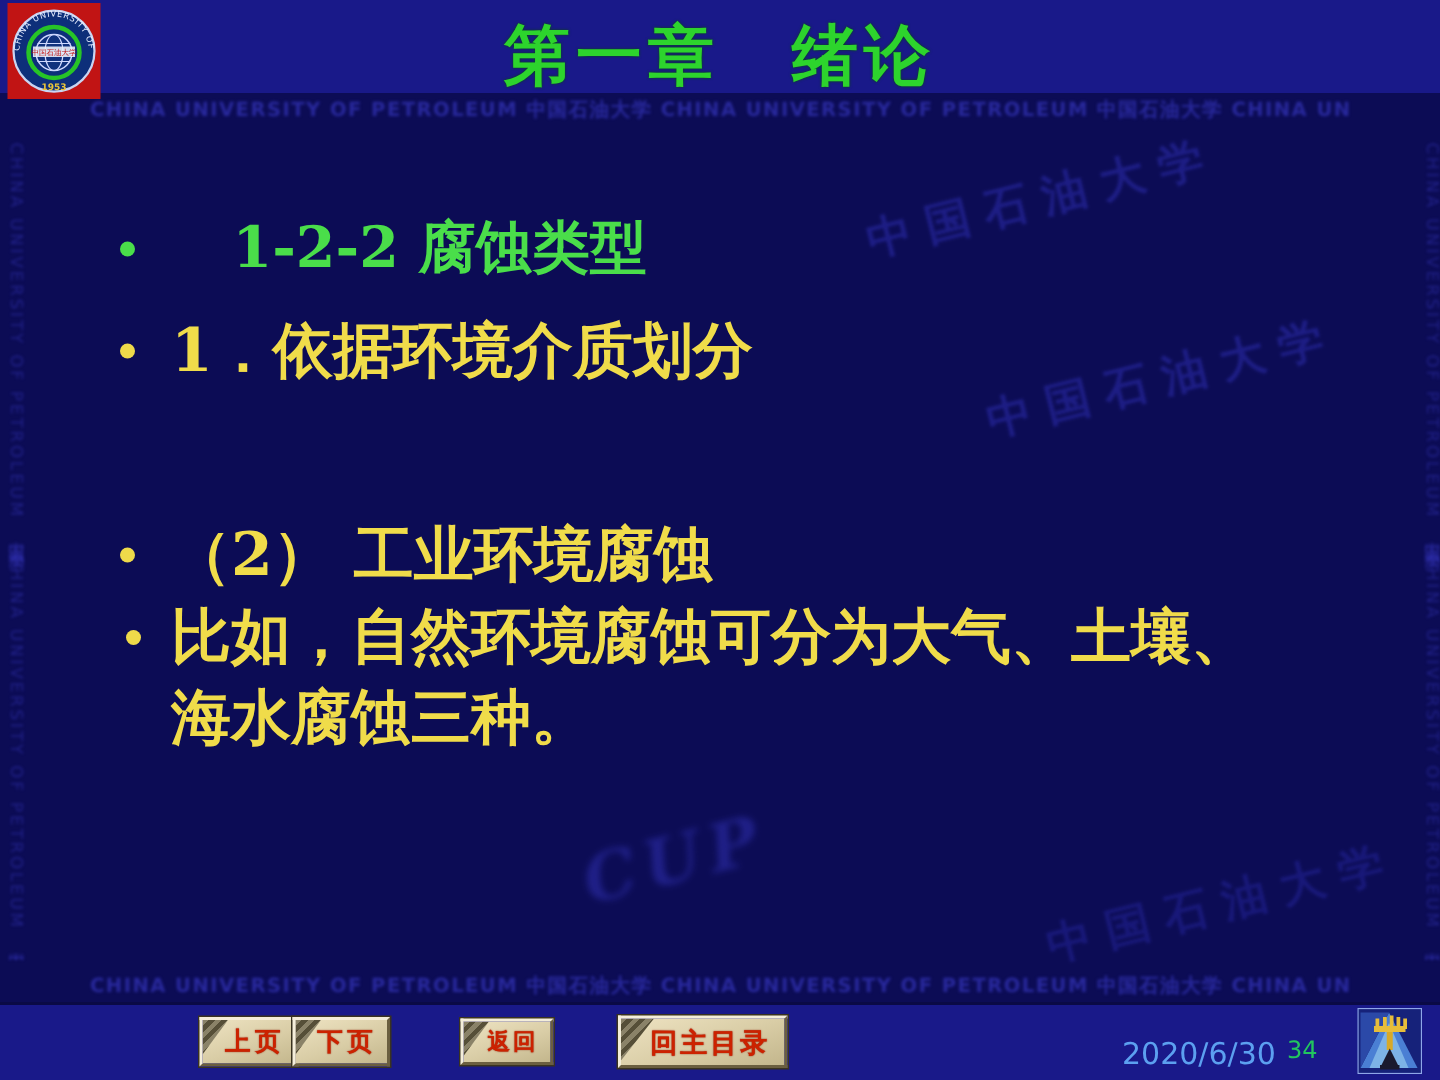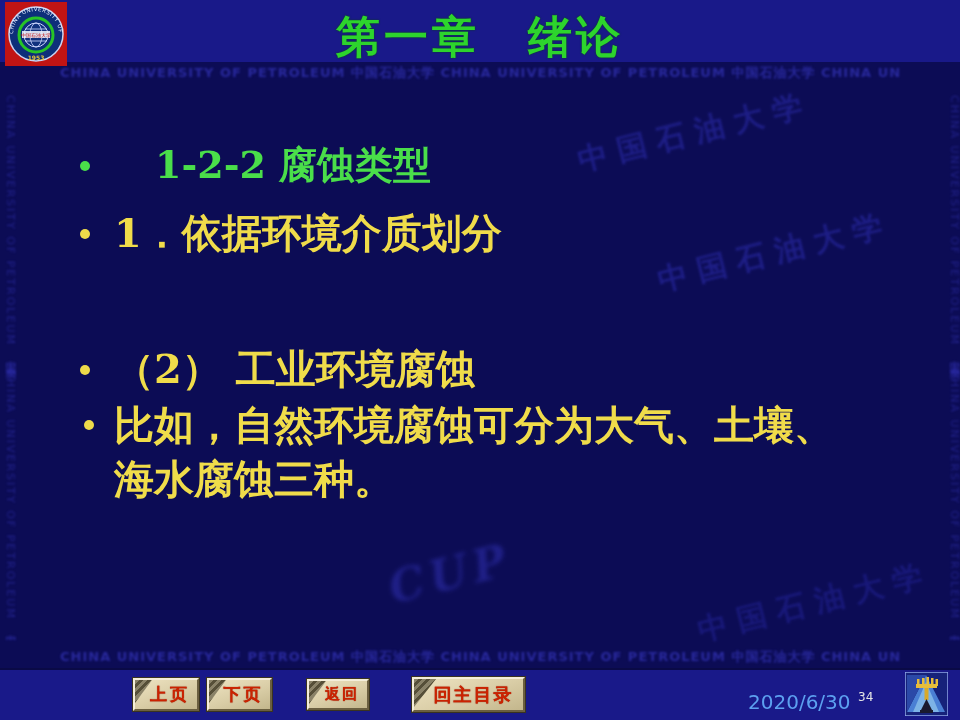--- a/index.html
+++ b/index.html
@@ -62,27 +62,27 @@
     border-right:2px solid #6b5f40;border-bottom:2px solid #6b5f40;
     box-shadow:0 0 0 1px #3a3320;
     color:#cc2200;font-weight:bold;font-family:"DejaVu Sans",sans-serif;
     display:flex;align-items:center;justify-content:center;cursor:pointer;
     text-shadow:0 0 1px #8a1500;
   }
   .fold{position:absolute;left:0;top:0;width:17px;height:23px;
     clip-path:polygon(0 0,100% 0,0 100%);
     background:repeating-linear-gradient(135deg,#8a8268 0 3px,#564f38 3px 6px);}
   .btn-prev{left:133px;width:66px;font-size:17px;letter-spacing:3px;padding-left:8px;}
-  .btn-next{left:207px;width:65px;font-size:17px;letter-spacing:3px;padding-left:8px;}
+  .btn-next{left:195px;width:65px;font-size:17px;letter-spacing:3px;padding-left:8px;}
   .btn-return{left:307px;width:62px;height:31px;top:679px;font-size:15px;letter-spacing:2px;padding-left:8px;}
   .btn-home{left:412px;width:113px;height:35px;top:677px;font-size:18px;letter-spacing:2px;padding-left:10px;}
   .btn-home .fold{width:22px;height:28px;}
   .footer-date{position:absolute;left:748px;top:690px;font-size:20px;color:#5ca0f0;
     font-family:"DejaVu Sans",sans-serif;}
-  .footer-page{position:absolute;left:858px;top:690px;font-size:12px;color:#e5e5e5;
+  .footer-page{position:absolute;left:858px;top:690px;font-size:16px;color:#22c55e;
     font-family:"DejaVu Sans",sans-serif;}
   .corner-logo{position:absolute;left:905px;top:672px;width:43px;height:44px;}
 </style>
 </head>
 <body>
 
 <div class="slide">
 
   <div class="band-top"></div>
   <div class="band-bottom"></div>

